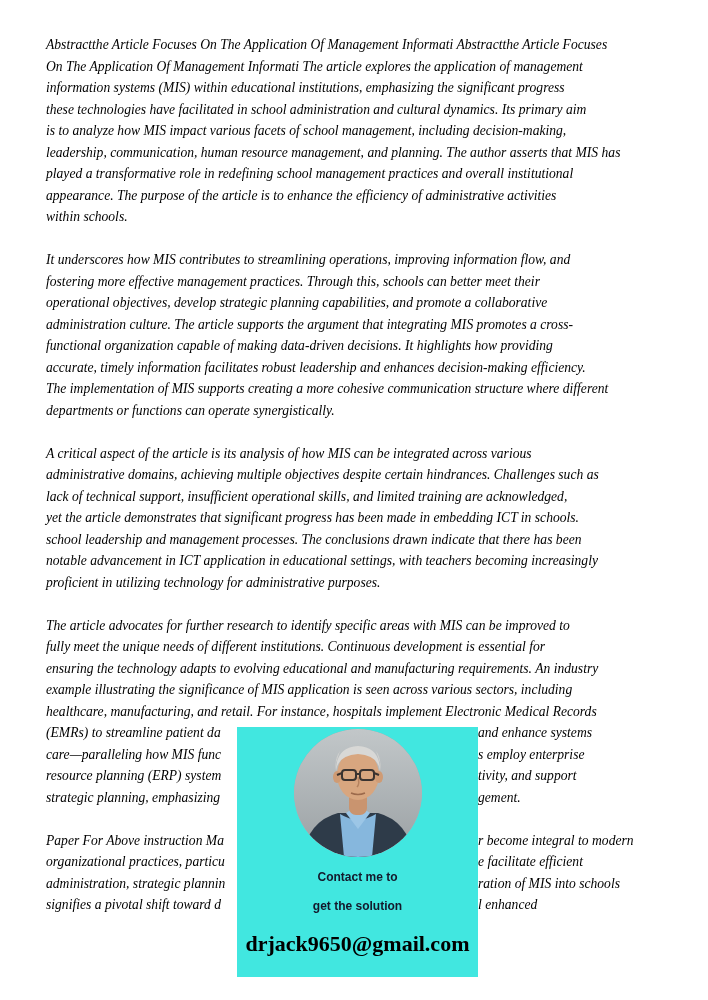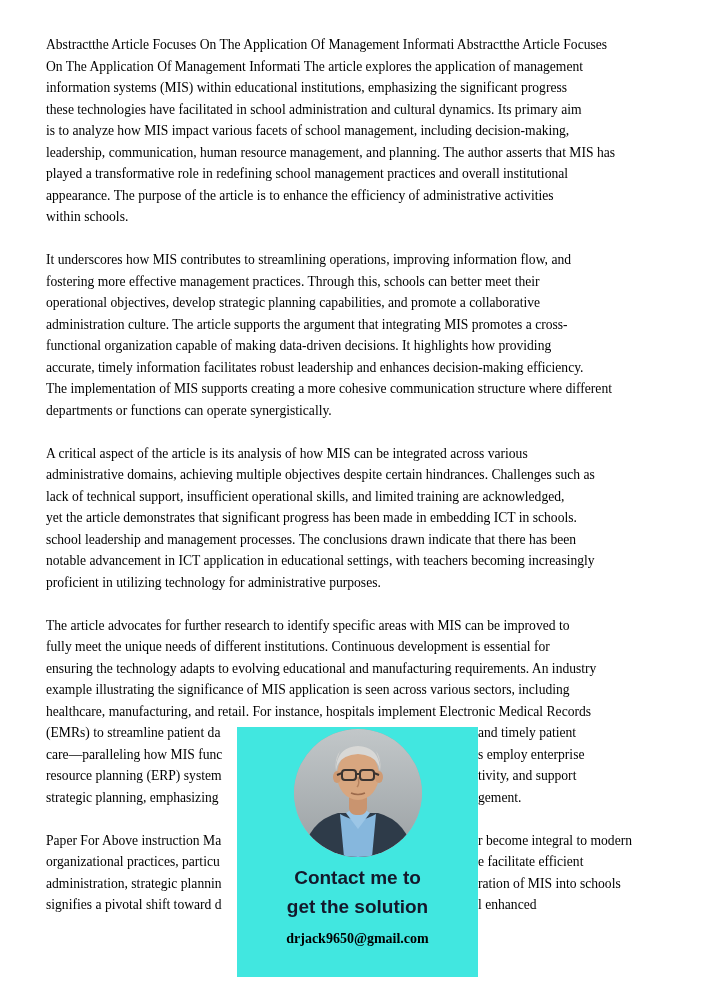--- a/index.html
+++ b/index.html
@@ -17,20 +17,21 @@
     background: #ffffff;
   }
   .text-area {
     position: absolute;
     left: 46px;
     top: 34px;
     width: 624px;
     font-size: 13.6px;
     line-height: 21.5px;
     color: #000000;
+    font-style: italic;
   }
   .paragraph { margin-bottom: 21.5px; }
   .paragraph:last-child { margin-bottom: 0; }
   .line {
     display: block;
     height: 21.5px;
     white-space: nowrap;
     position: relative;
   }
   .frag-right {
@@ -54,29 +55,29 @@
     height: 128px;
     border-radius: 50%;
     overflow: hidden;
     margin: 2px auto 0 auto;
     background: #aab0b3;
   }
   .photo svg { display: block; width: 128px; height: 128px; }
   .contact-line {
     font-family: "Liberation Sans", sans-serif;
     font-weight: bold;
-    font-size: 19px;
+    font-size: 12px;
     line-height: 29px;
     color: #14182b;
   }
   .contact-line.first { margin-top: 6px; }
   .overlay-email {
     font-family: "Liberation Serif", serif;
     font-weight: bold;
-    font-size: 14px;
+    font-size: 22px;
     color: #000000;
     margin-top: 10px;
   }
 </style>
 </head>
 <body>
 
 <div class="page">
 
   <div class="text-area" id="text-area">
@@ -109,21 +110,21 @@
         <div class="line">school leadership and management processes. The conclusions drawn indicate that there has been</div>
         <div class="line">notable advancement in ICT application in educational settings, with teachers becoming increasingly</div>
         <div class="line">proficient in utilizing technology for administrative purposes.</div>
       </div>
       <div class="paragraph">
         <div class="line">The article advocates for further research to identify specific areas with MIS can be improved to</div>
         <div class="line">fully meet the unique needs of different institutions. Continuous development is essential for</div>
         <div class="line">ensuring the technology adapts to evolving educational and manufacturing requirements. An industry</div>
         <div class="line">example illustrating the significance of MIS application is seen across various sectors, including</div>
         <div class="line">healthcare, manufacturing, and retail. For instance, hospitals implement Electronic Medical Records</div>
-        <div class="line"><span class="frag-left">(EMRs) to streamline patient da</span><span class="frag-right">and timely patient</span></div>
+        <div class="line"><span class="frag-left">(EMRs) to streamline patient da</span><span class="frag-right">and enhance systems</span></div>
         <div class="line"><span class="frag-left">care—paralleling how MIS func</span><span class="frag-right">s employ enterprise</span></div>
         <div class="line"><span class="frag-left">resource planning (ERP) system</span><span class="frag-right">tivity, and support</span></div>
         <div class="line"><span class="frag-left">strategic planning, emphasizing</span><span class="frag-right">gement.</span></div>
       </div>
       <div class="paragraph">
         <div class="line"><span class="frag-left">Paper For Above instruction Ma</span><span class="frag-right">r become integral to modern</span></div>
         <div class="line"><span class="frag-left">organizational practices, particu</span><span class="frag-right">e facilitate efficient</span></div>
         <div class="line"><span class="frag-left">administration, strategic plannin</span><span class="frag-right">ration of MIS into schools</span></div>
         <div class="line"><span class="frag-left">signifies a pivotal shift toward d</span><span class="frag-right">l enhanced</span></div>
       </div>

